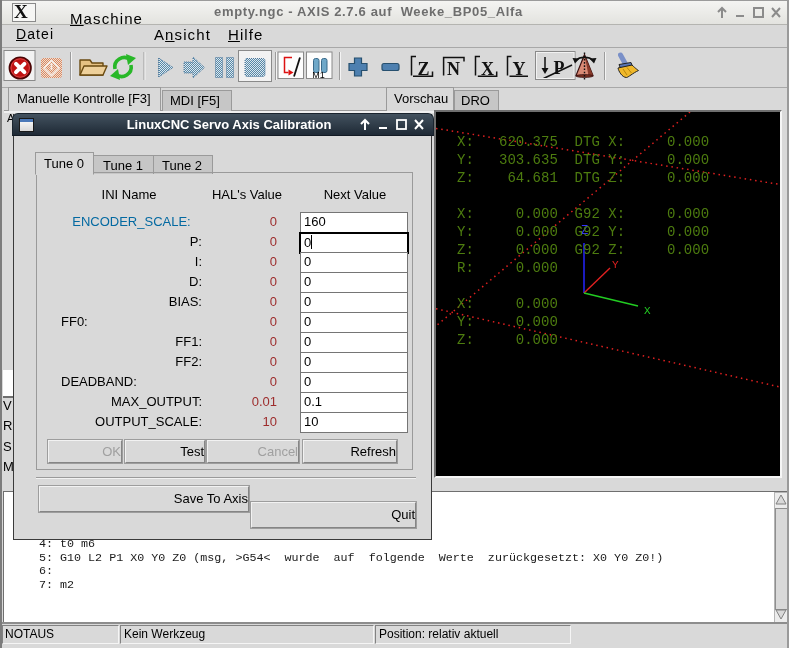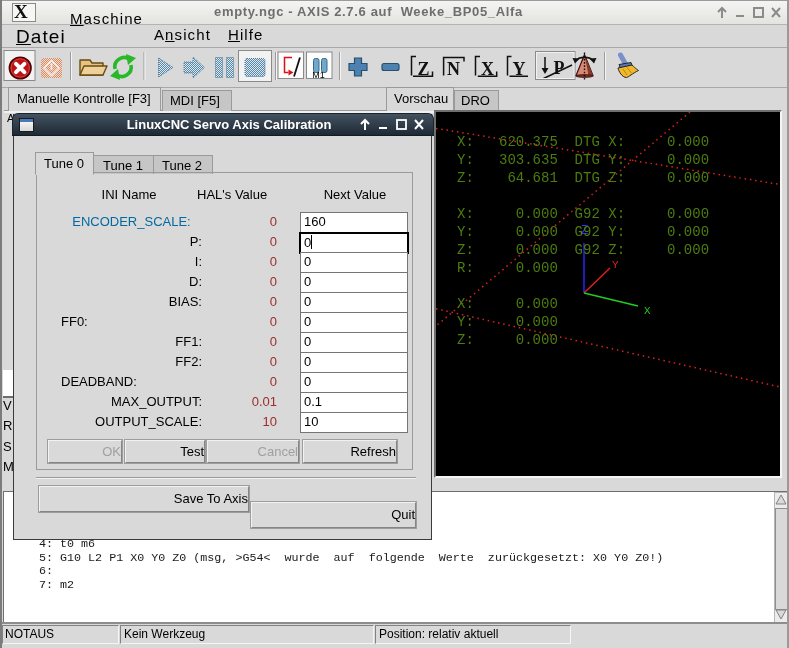--- a/index.html
+++ b/index.html
@@ -22,21 +22,21 @@
 <svg class="abs" style="left:712px;top:4px" width="74" height="17" viewBox="0 0 74 17">
 <g stroke="#8b8b8b" stroke-width="2" fill="none">
 <path d="M10 14 L10 5 M6 8 L10 4 L14 8"></path>
 <path d="M24 12 L32 12"></path>
 <rect x="42" y="4" width="9" height="9"></rect>
 <path d="M60 4 L68 13 M68 4 L60 13"></path>
 </g>
 </svg>
 
 <div class="abs" style="left:0;top:25px;width:789px;height:22px;background:#d9d9d9"></div>
-<div class="abs" style="left:16px;top:26px;font-size:19px;letter-spacing:1.1px;color:#000"><u>D</u>atei</div>
+<div class="abs" style="left:16px;top:26px;font-size:14px;letter-spacing:1.1px;color:#000"><u>D</u>atei</div>
 <div class="abs" style="left:70px;top:10px;font-size:15px;letter-spacing:1.1px;color:#000"><u>M</u>aschine</div>
 <div class="abs" style="left:154px;top:26px;font-size:15px;letter-spacing:1.1px;color:#000">A<u>n</u>sicht</div>
 <div class="abs" style="left:228px;top:26px;font-size:15px;letter-spacing:1.1px;color:#000"><u>H</u>ilfe</div>
 
 <div class="abs" style="left:0;top:47px;width:789px;height:39px;background:#d9d9d9;border-top:1px solid #a8a8a8;border-bottom:1px solid #a8a8a8"></div>
 <svg class="abs" style="left:0;top:47px" width="789" height="38" viewBox="0 0 789 38">
 <defs>
 <pattern id="dith" width="2" height="2" patternUnits="userSpaceOnUse">
 <rect width="2" height="2" fill="#f0ddd2"></rect>
         <rect width="1" height="1" fill="#d98a62"></rect>
@@ -231,21 +231,21 @@
 <div class="abs" style="left:35px;top:152px;width:57px;height:21px;background:#d9d9d9;border:1px solid #9a9a9a;border-bottom:1px solid #d9d9d9;z-index:3"></div>
 <div class="abs" style="left:44px;top:156px;font-size:13px;color:#000;z-index:4">Tune 0</div>
 <div class="abs" style="left:93px;top:155px;width:59px;height:18px;background:#c6c6c6;border:1px solid #9a9a9a;border-bottom:none"></div>
 <div class="abs" style="left:103px;top:158px;font-size:13px;color:#000">Tune 1</div>
 <div class="abs" style="left:153px;top:155px;width:58px;height:18px;background:#c6c6c6;border:1px solid #9a9a9a;border-bottom:none"></div>
 <div class="abs" style="left:162px;top:158px;font-size:13px;color:#000">Tune 2</div>
 
 <div class="abs" style="left:36px;top:172px;width:377px;height:298px;border:1px solid #9a9a9a;box-sizing:border-box;z-index:2"></div>
 
 <div class="abs" style="left:79px;top:187px;width:100px;text-align:center;font-size:13px;color:#000;z-index:4">INI Name</div>
-<div class="abs" style="left:197px;top:187px;width:100px;text-align:left;font-size:13px;color:#000;z-index:4">HAL's Value</div>
+<div class="abs" style="left:197px;top:187px;width:100px;text-align:center;font-size:13px;color:#000;z-index:4">HAL's Value</div>
 <div class="abs" style="left:305px;top:187px;width:100px;text-align:center;font-size:13px;color:#000;z-index:4">Next Value</div>
 <div class="abs" style="left:61px;top:214px;width:141px;text-align:center;font-size:13px;color:#0369a1;z-index:4">ENCODER_SCALE:</div>
 <div class="abs" style="left:217px;top:214px;width:60px;text-align:right;font-size:13px;color:#9d2c2c;z-index:4">0</div>
 <div class="ent" style="left:300px;top:212px;width:106px;height:19px;z-index:4">
     <span>160</span>
   </div>
 <div class="abs" style="left:61px;top:234px;width:141px;text-align:right;font-size:13px;color:#000;z-index:4">P:</div>
 <div class="abs" style="left:217px;top:234px;width:60px;text-align:right;font-size:13px;color:#9d2c2c;z-index:4">0</div>
 <div class="ent" style="left:299px;top:232px;width:106px;height:18px;border:2px solid #000;z-index:4">
     <span>0</span>

